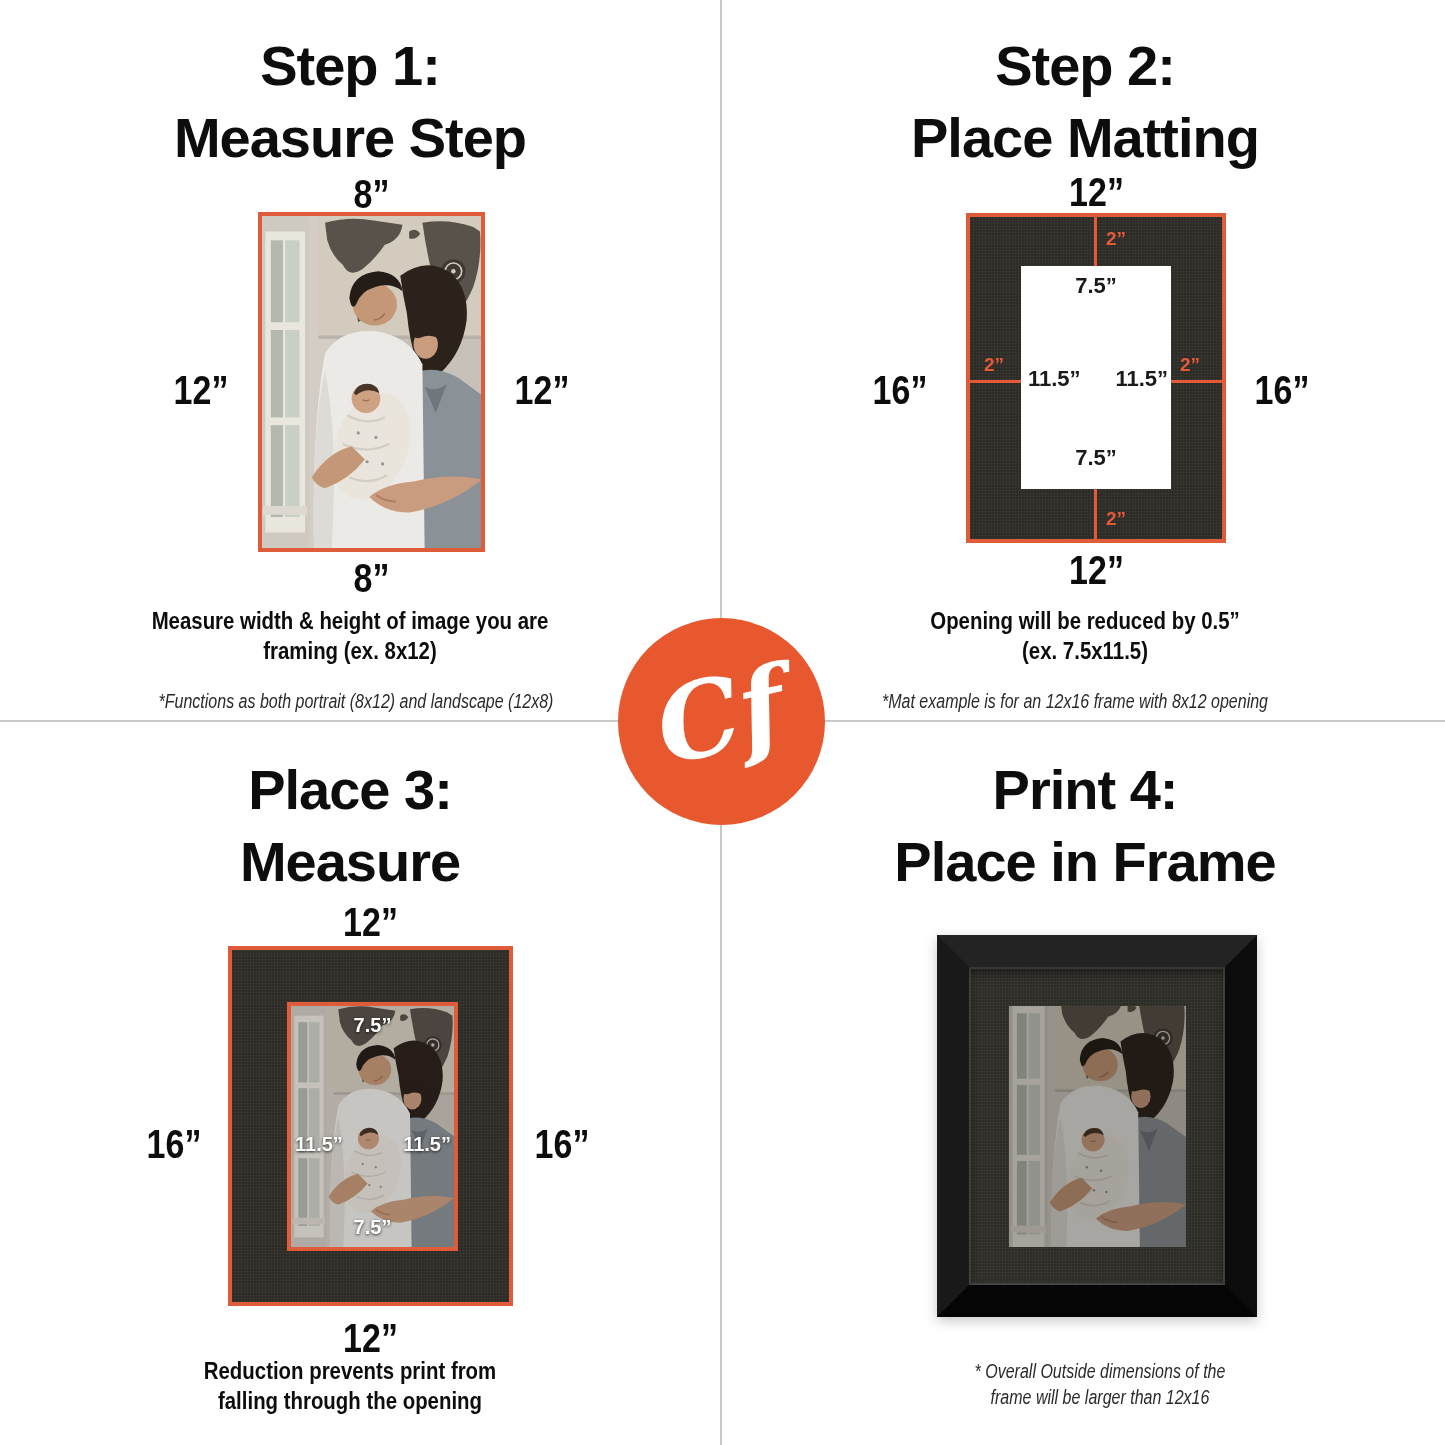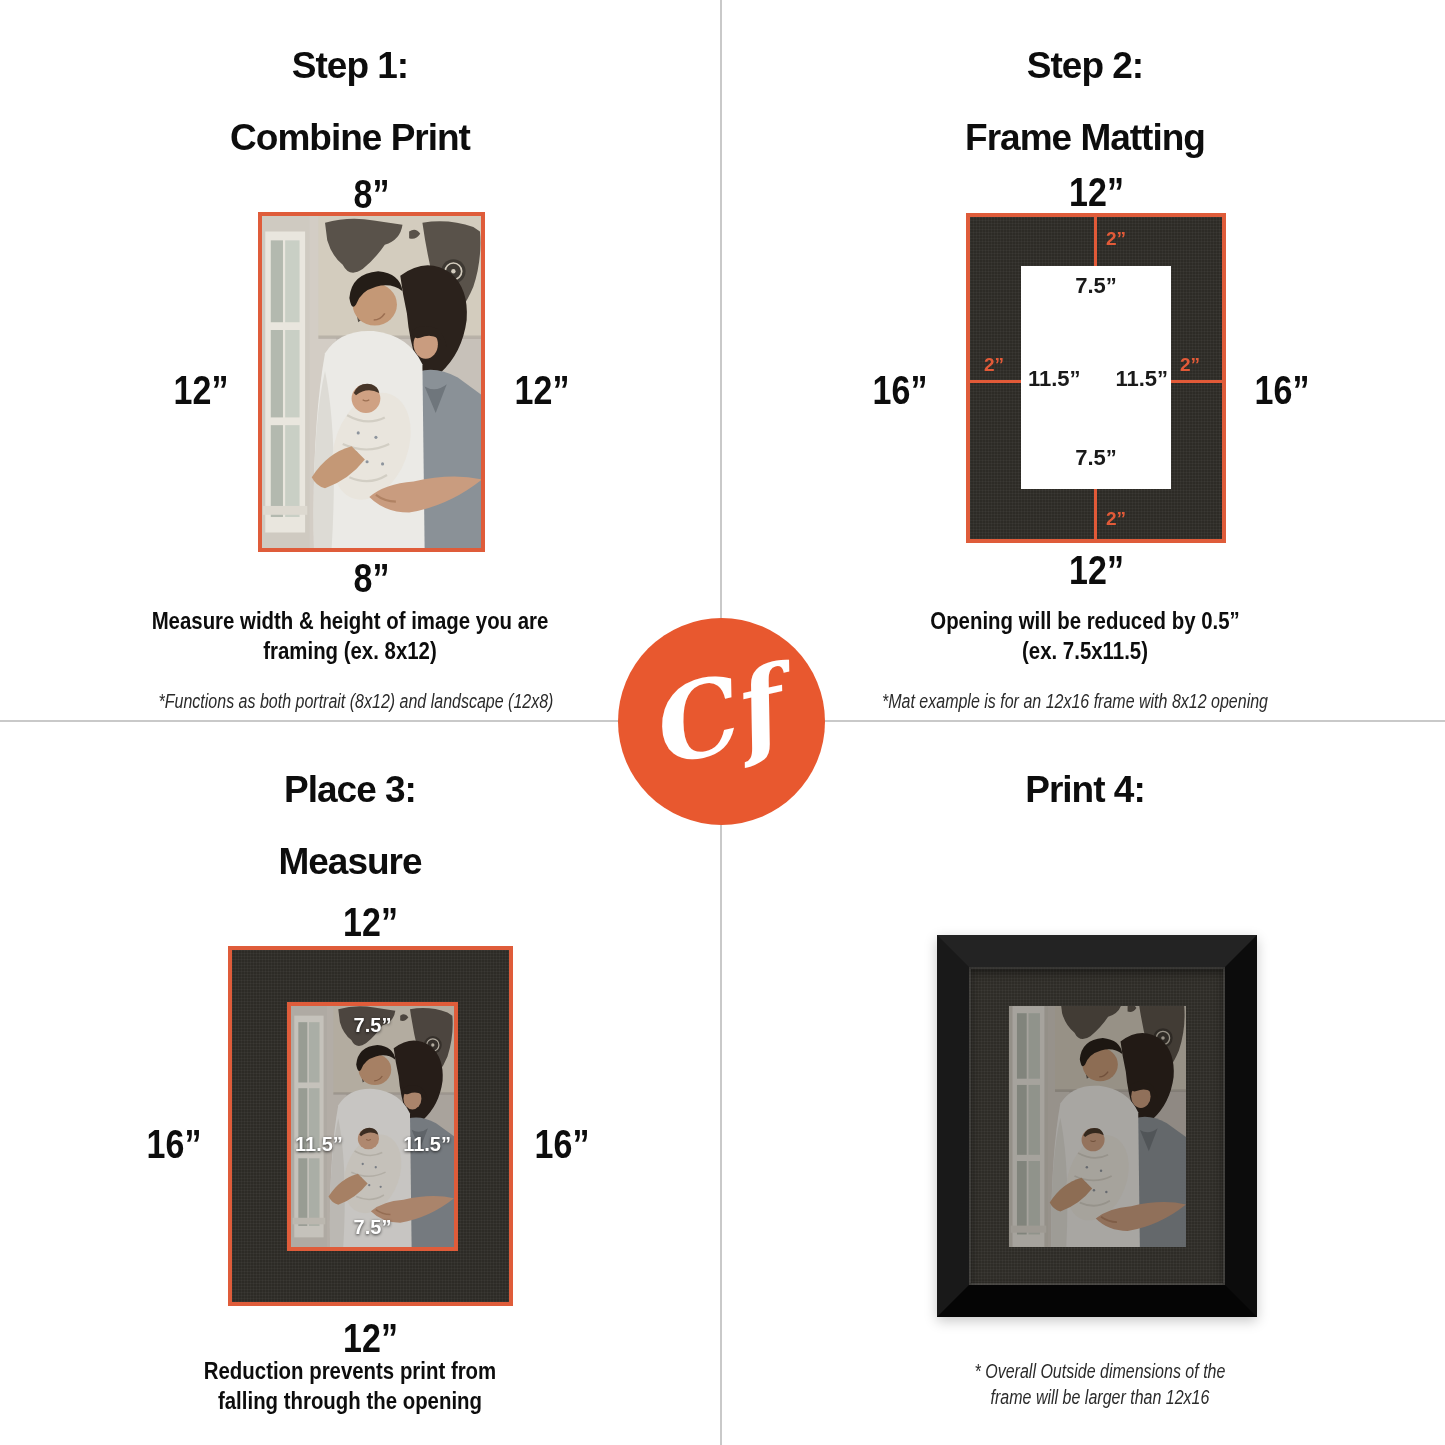--- a/index.html
+++ b/index.html
@@ -1,21 +1,21 @@
 <!DOCTYPE html>
 <html><head>
 <meta charset="utf-8">
 <style>
   html,body{margin:0;padding:0;background:#fff;}
   .page{position:relative;width:1445px;height:1445px;background:#ffffff;overflow:hidden;
         font-family:"Liberation Sans",sans-serif;color:#0f0f0f;}
   .divider-v{position:absolute;left:720px;top:0;width:2px;height:1445px;background:#c9c9c9;}
   .divider-h{position:absolute;left:0;top:720px;width:1445px;height:2px;background:#c9c9c9;}
 
-  .step-title{position:absolute;text-align:center;font-weight:bold;font-size:37px;
+  .step-title{position:absolute;text-align:center;font-weight:bold;font-size:56px;
               line-height:72px;letter-spacing:-1px;color:#0d0d0d;}
   .step-title div{white-space:nowrap;}
 
   .dim{position:absolute;font-weight:bold;font-size:40px;line-height:44px;text-align:center;
        color:#0d0d0d;transform:scaleX(.85);transform-origin:center;white-space:nowrap;}
 
   .caption{position:absolute;text-align:center;font-weight:bold;font-size:24px;line-height:30px;
            color:#0d0d0d;transform:scaleX(.85);transform-origin:center;}
   .footnote{position:absolute;text-align:center;font-style:italic;font-size:20px;line-height:26px;
             color:#2a2a2a;transform:scaleX(.8);transform-origin:center;}
@@ -107,21 +107,21 @@
   </defs>
 </svg>
 
 <div class="page">
 
   <div class="divider-v"></div>
   <div class="divider-h"></div>
 
   <div class="step-title" style="left:0;top:30px;width:700px;">
     <div>Step 1:</div>
-    <div>Combine Print</div>
+    <div>Measure Step</div>
   </div>
 
   <div class="dim" style="left:258px;top:172px;width:227px;">8”</div>
   <div class="dim" style="left:141px;top:368px;width:120px;">12”</div>
   <div class="dim" style="left:482px;top:368px;width:120px;">12”</div>
   <div class="dim" style="left:258px;top:556px;width:227px;">8”</div>
 
   <div class="photo-box" style="left:258px;top:212px;width:227px;height:340px;">
     <svg class="photo-art" viewBox="0 0 200 300" preserveAspectRatio="xMidYMid slice">
         <use href="#familyPhoto"></use>
@@ -129,21 +129,21 @@
   </div>
 
   <div class="caption" style="left:50px;top:606px;width:600px;">
     <div>Measure width &amp; height of image you are</div>
     <div>framing (ex. 8x12)</div>
   </div>
   <div class="footnote" style="left:56px;top:688px;width:600px;">*Functions as both portrait (8x12) and landscape (12x8)</div>
 
   <div class="step-title" style="left:735px;top:30px;width:700px;text-align:center;">
     <div>Step 2:</div>
-    <div>Frame Matting</div>
+    <div>Place Matting</div>
   </div>
 
   <div class="dim" style="left:983px;top:170px;width:227px;">12”</div>
   <div class="dim" style="left:840px;top:368px;width:120px;">16”</div>
   <div class="dim" style="left:1222px;top:368px;width:120px;">16”</div>
   <div class="dim" style="left:983px;top:548px;width:227px;">12”</div>
 
   <div class="mat" style="left:966px;top:213px;width:260px;height:330px;">
     <div class="mat-opening" style="left:51px;top:49px;width:150px;height:223px;">
       <div class="open-label" style="top:7px;left:0;width:100%;text-align:center;">7.5”</div>
@@ -194,20 +194,21 @@
     </div>
   </div>
 
   <div class="caption" style="left:44px;top:1356px;width:612px;">
     <div>Reduction prevents print from</div>
     <div>falling through the opening</div>
   </div>
 
   <div class="step-title" style="left:735px;top:754px;width:700px;">
     <div>Print 4:</div>
+    <div>Place in Frame</div>
   </div>
 
   <div class="frame">
     <div class="frame-mat">
       <div class="frame-photo">
         <svg class="photo-art" viewBox="0 0 200 300" preserveAspectRatio="xMidYMid slice">
             <use href="#familyPhoto"></use>
           </svg>
         <div class="shade s25"></div>
       </div>

